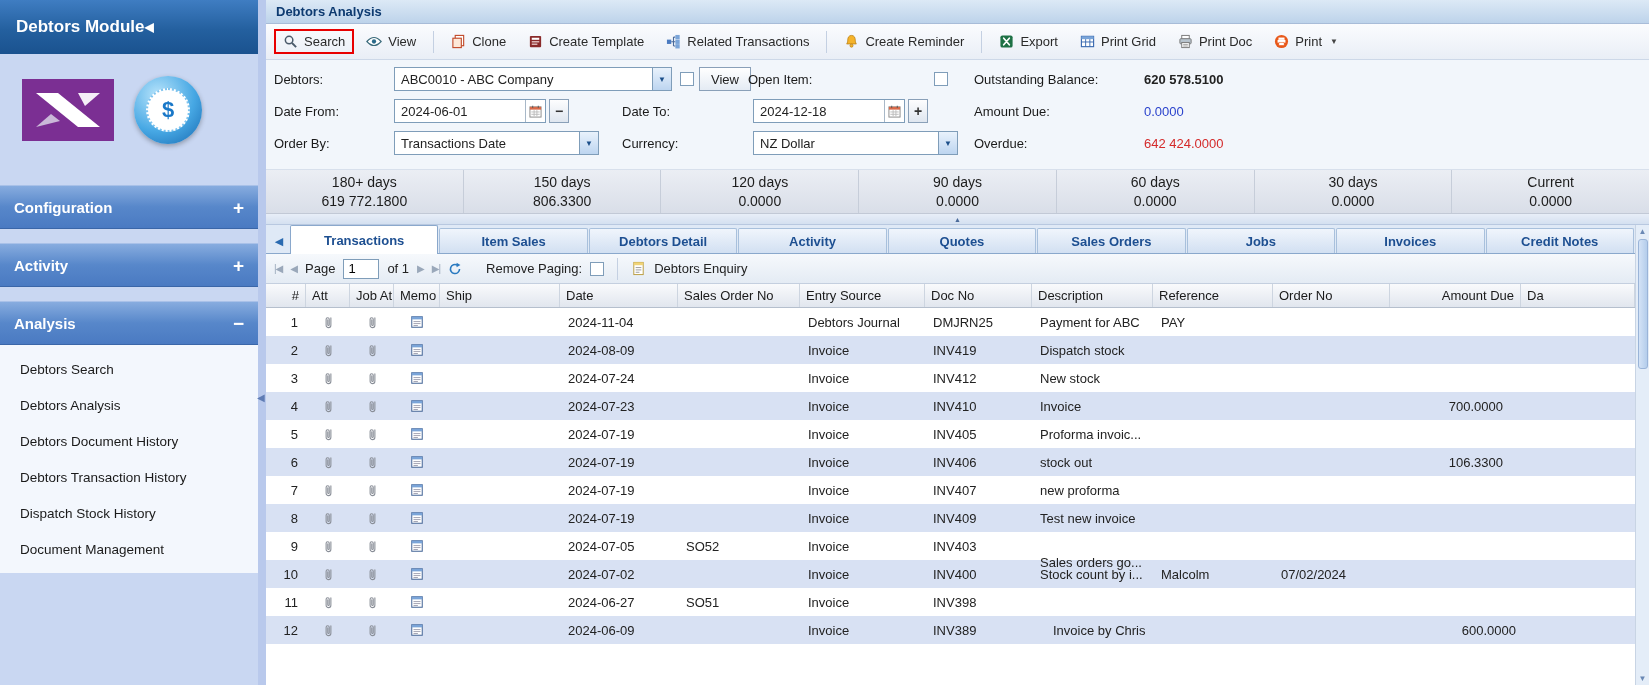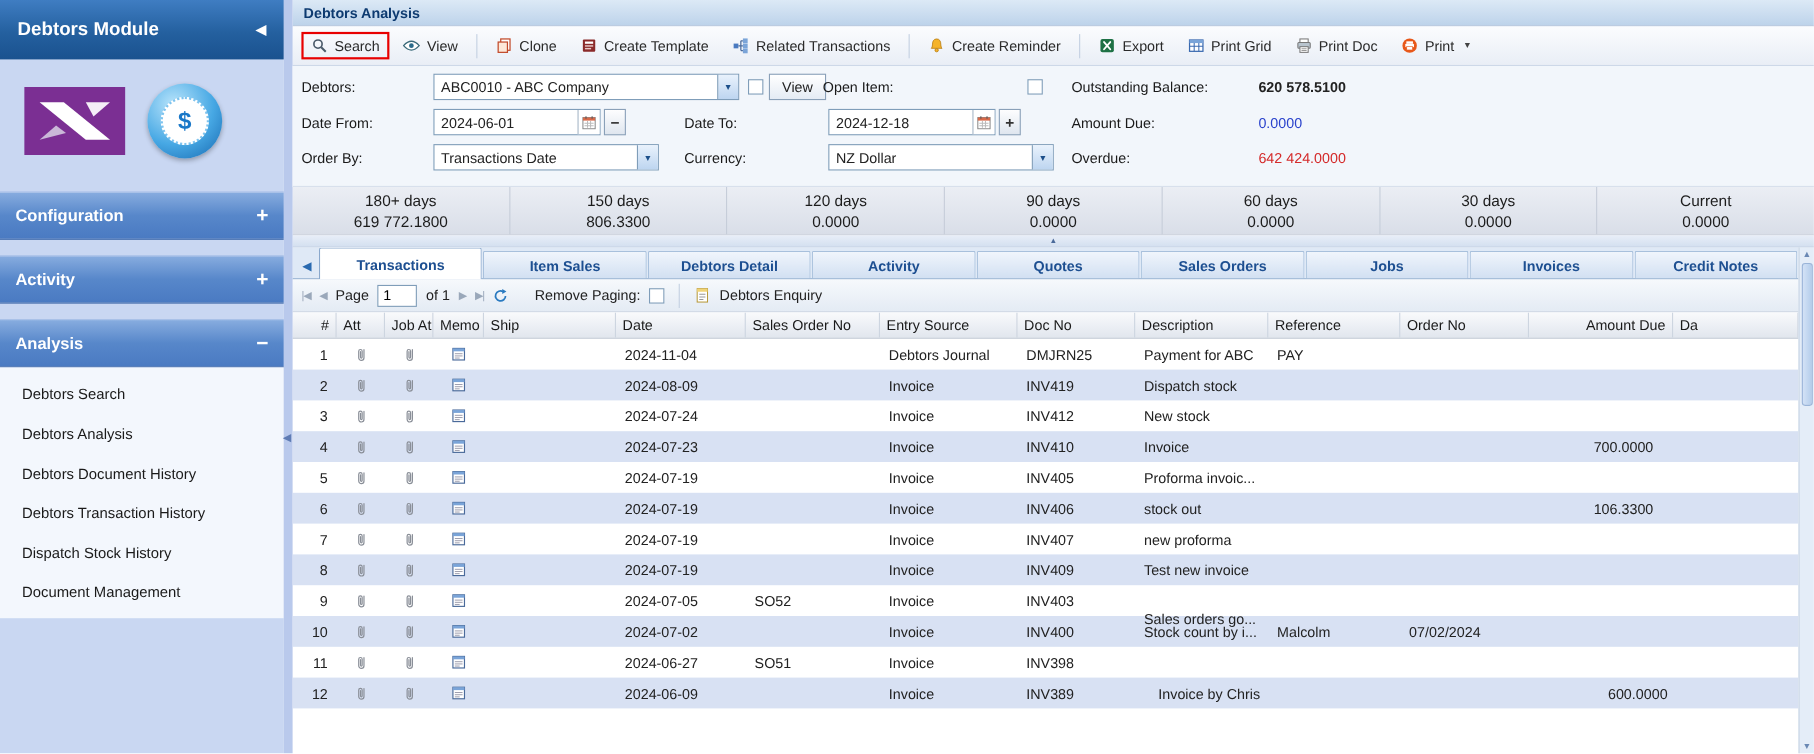--- a/index.html
+++ b/index.html
@@ -2,21 +2,21 @@
 <html><head>
 <meta charset="utf-8">
 <style>
 *{box-sizing:border-box;margin:0;padding:0}
 html,body{width:1649px;height:685px;overflow:hidden}
 body{font-family:"Liberation Sans",sans-serif;font-size:13px;color:#222;background:#fff}
 .app{display:flex;width:100%;height:100%}
 
 
 .sidebar{width:258px;background:#c9d7f2;display:flex;flex-direction:column;flex-shrink:0}
-.sb-title{height:54px;background:linear-gradient(180deg,#3f7dc2 0%,#24609f 55%,#1a528f 100%);color:#fff;display:flex;align-items:center;justify-content:space-between;padding:0 16px;font-size:17px;font-weight:bold;flex-shrink:0}
+.sb-title{height:54px;background:linear-gradient(180deg,#3f7dc2 0%,#24609f 55%,#1a528f 100%);color:#fff;display:flex;align-items:center;justify-content:flex-start;padding:0 16px;font-size:17px;font-weight:bold;flex-shrink:0}
 .sb-collapse{font-size:12px;cursor:pointer}
 .sb-logos{display:flex;align-items:center;gap:20px;padding:14px 22px;height:112px;flex-shrink:0}
 .logo-purple{width:92px;height:62px;flex-shrink:0}
 .logo-round{width:68px;height:68px;border-radius:50%;background:radial-gradient(circle at 35% 28%,#b8e4fb,#47a8e4 55%,#1668b0);box-shadow:0 2px 5px rgba(0,0,0,.3);display:flex;align-items:center;justify-content:center;flex-shrink:0}
 .logo-round .inner{width:44px;height:44px;border-radius:50%;background:#fff;display:flex;align-items:center;justify-content:center;color:#1a78c8;font-weight:bold;font-size:22px;border:2px dotted #7ec3ee}
 .sb-section{height:44px;background:linear-gradient(180deg,#87acdf 0%,#5787ca 50%,#4a7ac2 100%);border-top:1px solid #a9c1e8;border-bottom:1px solid #3a66a8;color:#fff;font-weight:bold;font-size:15px;display:flex;align-items:center;justify-content:space-between;padding:0 14px;cursor:pointer}
 .sb-toggle{font-size:19px;font-weight:bold;line-height:1}
 .sb-menu{background:#f3f7fd;padding:6px 0}
 .sb-item{height:36px;display:flex;align-items:center;padding-left:20px;font-size:13.5px;color:#1a1a1a;cursor:pointer;white-space:nowrap}
 
@@ -111,21 +111,21 @@
           <path d="M14 48 L29 35 L38 42 Z" fill="#cab8d8"></path>
         </svg>
       </div>
       <div class="logo-round">
         <div class="inner">
             <span>$</span>
           </div>
       </div>
     </div>
     <div id="sb-sections">
-        <div class="sb-section" style="margin-top: 8px;">
+        <div class="sb-section" style="margin-top: 19px;">
           <span>Configuration</span>
           <span class="sb-toggle">+</span>
         </div>
         <div class="sb-section" style="margin-top: 14px;">
           <span>Activity</span>
           <span class="sb-toggle">+</span>
         </div>
         <div class="sb-section" style="margin-top: 14px;">
           <span>Analysis</span>
           <span class="sb-toggle">−</span>

